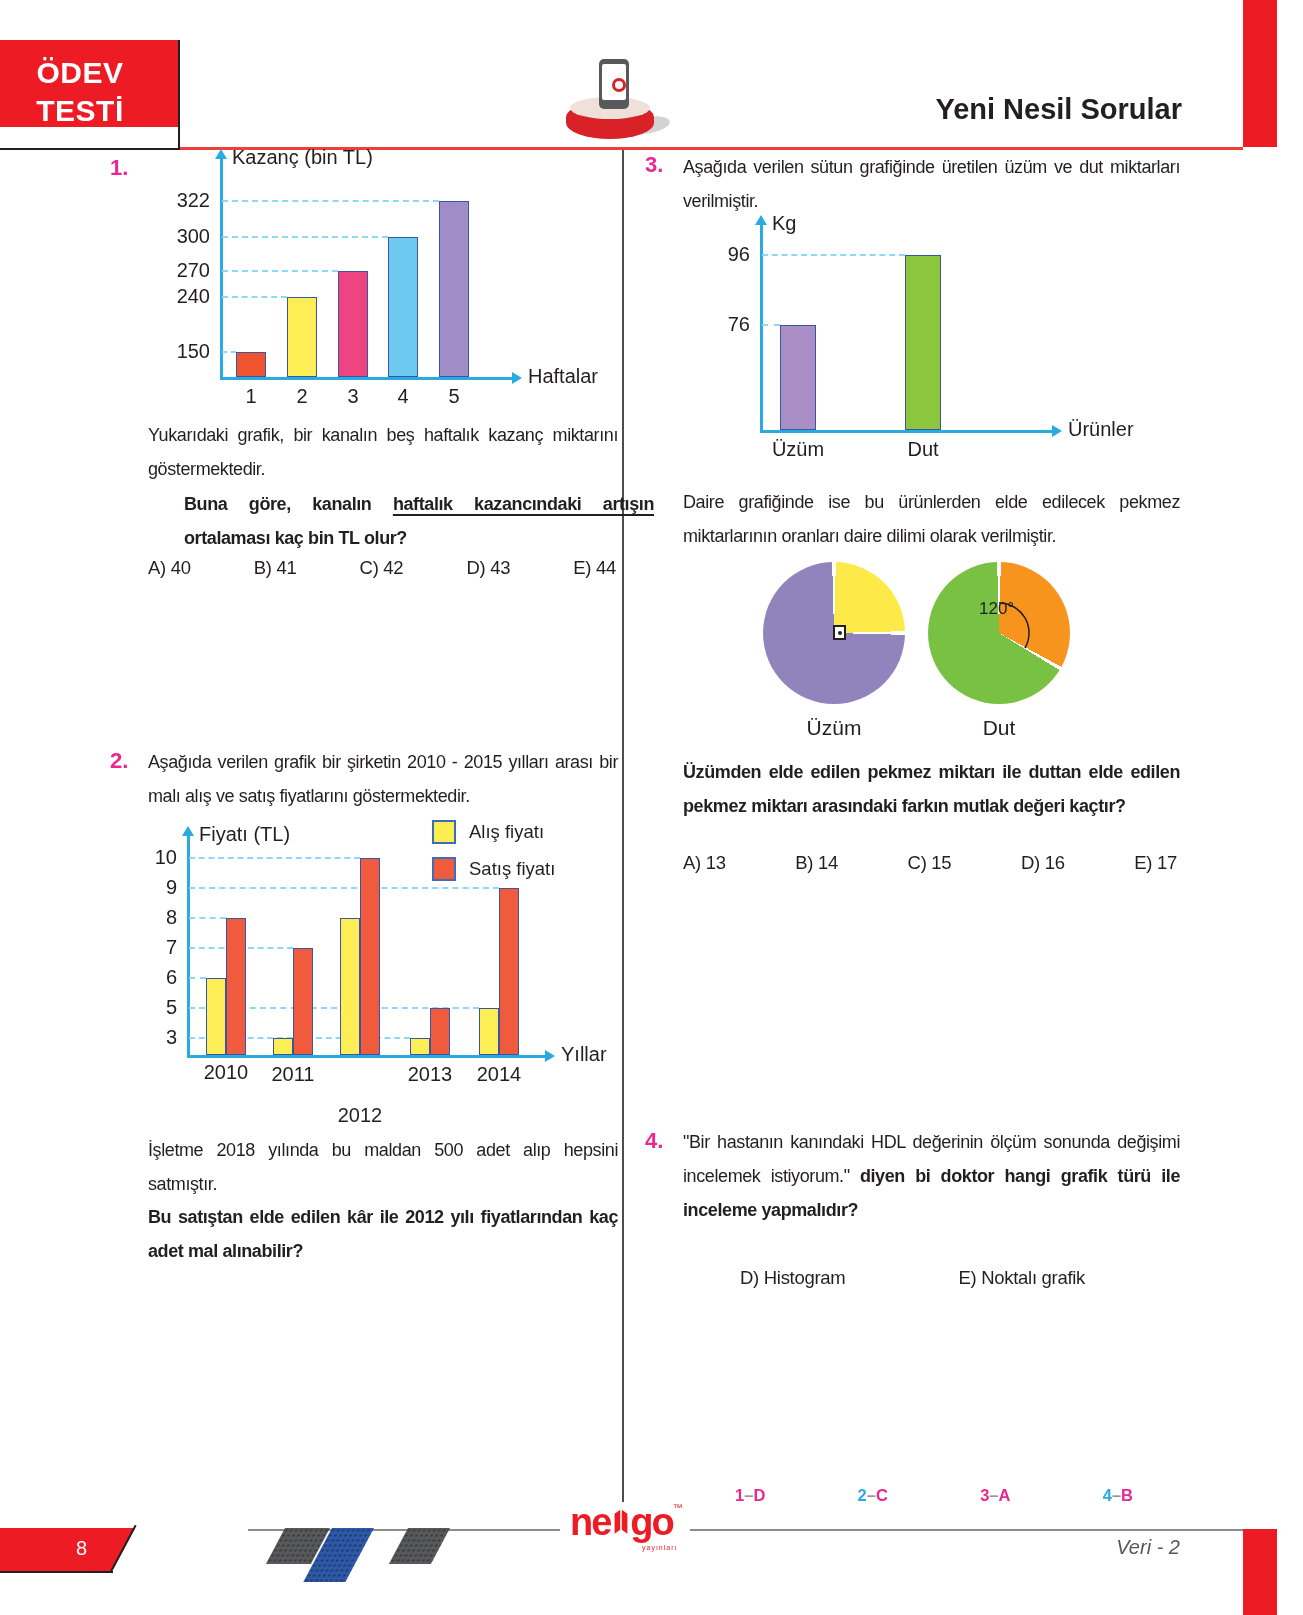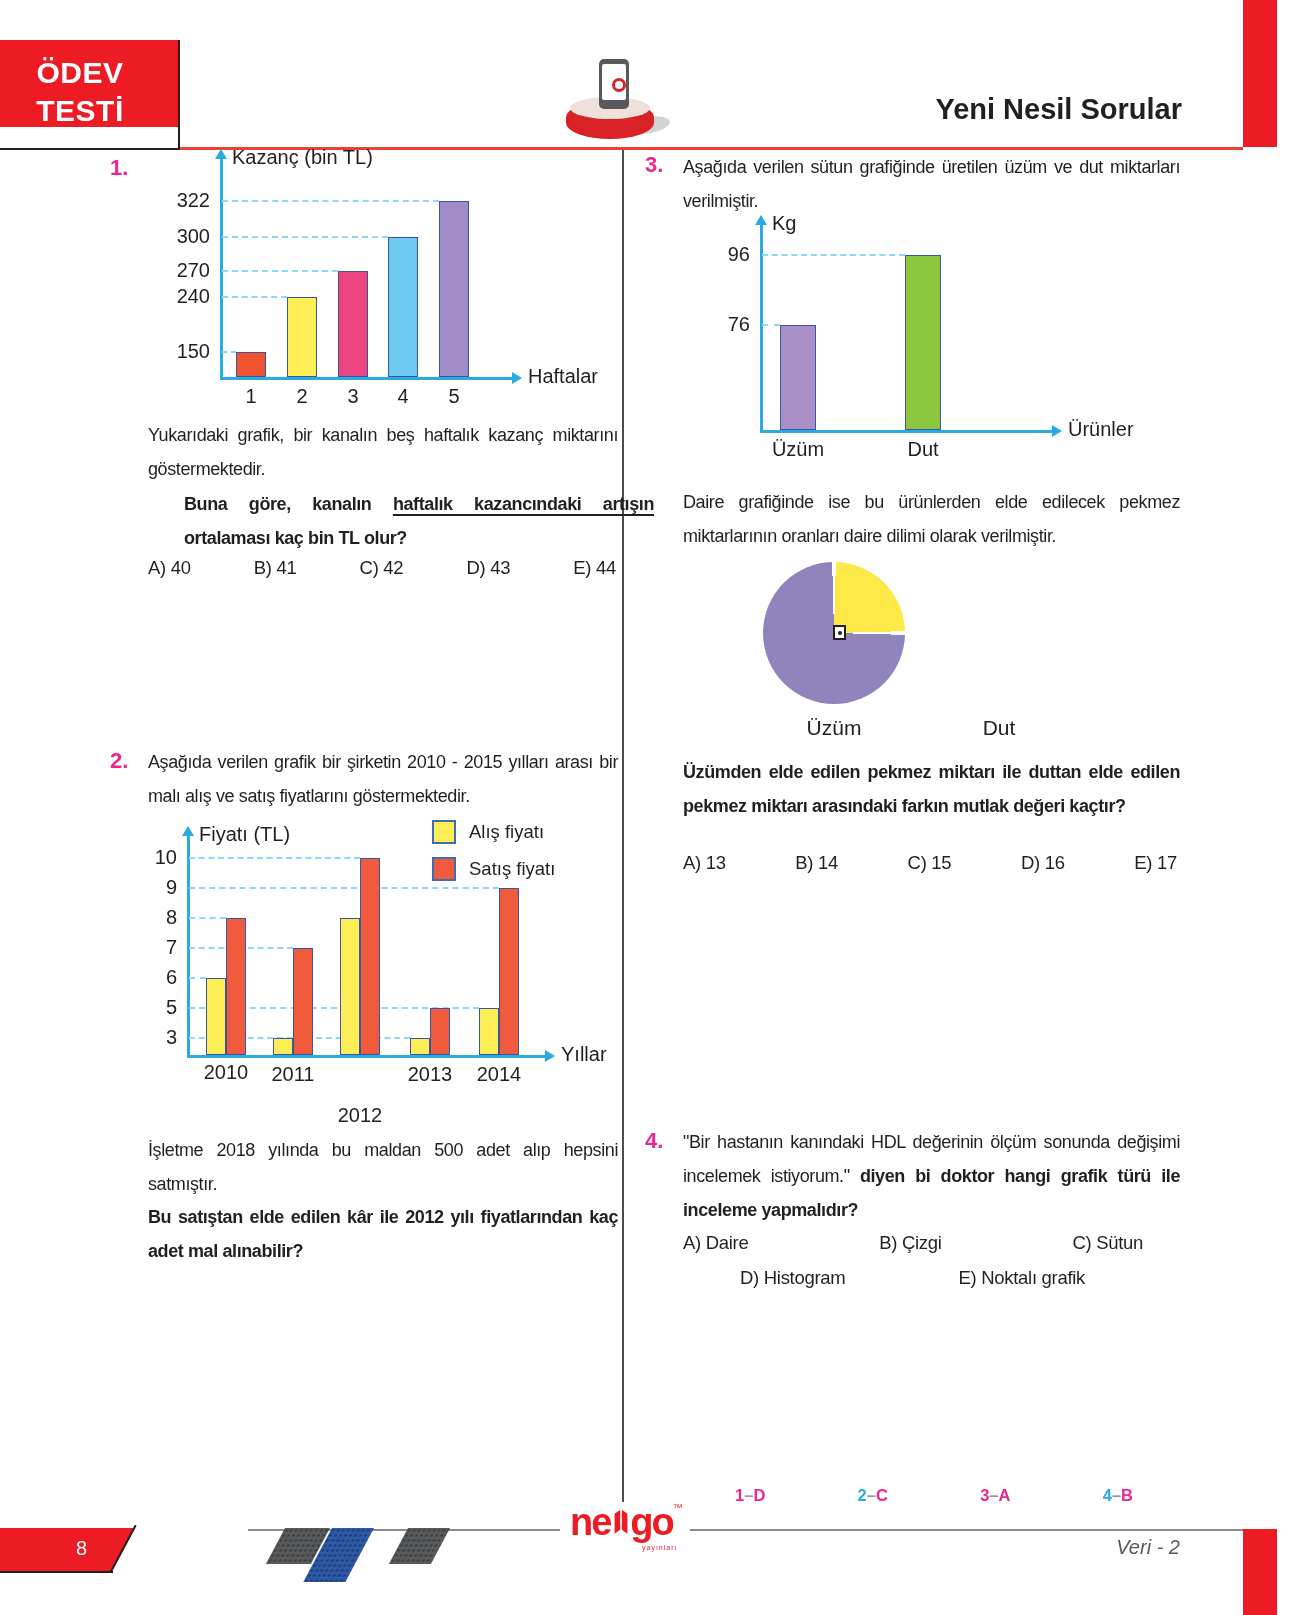--- a/index.html
+++ b/index.html
@@ -246,39 +246,40 @@
       <div class="cat-label" style="left: 178px; top: 226px; width: 90px;">Dut</div>
     </div>
 
   <p class="para" style="left:683px;top:485px;width:497px;">Daire grafiğinde ise bu ürünlerden elde edilecek pekmez miktarlarının oranları daire dilimi olarak verilmiştir.</p>
 
   <div class="pie" id="pie1" style="background: conic-gradient(rgb(255, 255, 255) 0deg, rgb(255, 255, 255) 1.5deg, rgb(253, 234, 73) 1.5deg, rgb(253, 234, 73) 88.5deg, rgb(255, 255, 255) 88.5deg, rgb(255, 255, 255) 91.5deg, rgb(145, 132, 188) 91.5deg, rgb(145, 132, 188) 358.5deg, rgb(255, 255, 255) 358.5deg, rgb(255, 255, 255) 360deg);">
     <div class="angle-marker">
       <div class="angle-dot"></div>
     </div>
   </div>
+  <div class="pie" id="pie2" style="background: conic-gradient(rgb(255, 255, 255) 0deg, rgb(255, 255, 255) 1.5deg, rgb(247, 148, 30) 1.5deg, rgb(247, 148, 30) 118.5deg, rgb(255, 255, 255) 118.5deg, rgb(255, 255, 255) 121.5deg, rgb(121, 193, 67) 121.5deg, rgb(121, 193, 67) 358.5deg, rgb(255, 255, 255) 358.5deg, rgb(255, 255, 255) 360deg);">
+    <svg class="arc" width="142" height="142">
+      <path d="M71,41 A30,30 0 0 1 97,86" fill="none" stroke="#231f20" stroke-width="1.5"></path>
+    </svg>
+    <span class="angle-label">120°</span>
+  </div>
   <div class="pie-label" style="left:763px;">Üzüm</div>
   <div class="pie-label" style="left:928px;">Dut</div>
 
   <p class="para boldp" style="left:683px;top:755px;width:497px;">Üzümden elde edilen pekmez miktarı ile duttan elde edilen pekmez miktarı arasındaki farkın mutlak değeri kaçtır?</p>
   <div class="options" style="left:683px;top:852px;width:494px;">
     <span>A) 13</span>
     <span>B) 14</span>
     <span>C) 15</span>
     <span>D) 16</span>
     <span>E) 17</span>
   </div>
 
   <span class="qnum" style="left:645px;top:1128px;">4.</span>
   <p class="para" style="left:683px;top:1125px;width:497px;"><span>"Bir hastanın kanındaki HDL değerinin ölçüm sonunda değişimi incelemek istiyorum." </span><span class="boldp">diyen bi doktor hangi grafik türü ile inceleme yapmalıdır?</span></p>
-  <div class="options" style="left:683px;top:1232px;width:460px;">
-    <span>A) Daire</span>
-    <span>B) Çizgi</span>
-    <span>C) Sütun</span>
-  </div>
   <div class="options" style="left:740px;top:1267px;width:345px;">
     <span>D) Histogram</span>
     <span>E) Noktalı grafik</span>
   </div>
 
   <div class="answer-key">
     <span class="ak-item"><b class="ak-num" style="color: rgb(236, 38, 143);">1</b><b class="ak-dash">–</b><b class="ak-letter">D</b></span>
     <span class="ak-item"><b class="ak-num" style="color: rgb(41, 171, 226);">2</b><b class="ak-dash">–</b><b class="ak-letter">C</b></span>
     <span class="ak-item"><b class="ak-num" style="color: rgb(236, 38, 143);">3</b><b class="ak-dash">–</b><b class="ak-letter">A</b></span>
     <span class="ak-item"><b class="ak-num" style="color: rgb(41, 171, 226);">4</b><b class="ak-dash">–</b><b class="ak-letter">B</b></span>

